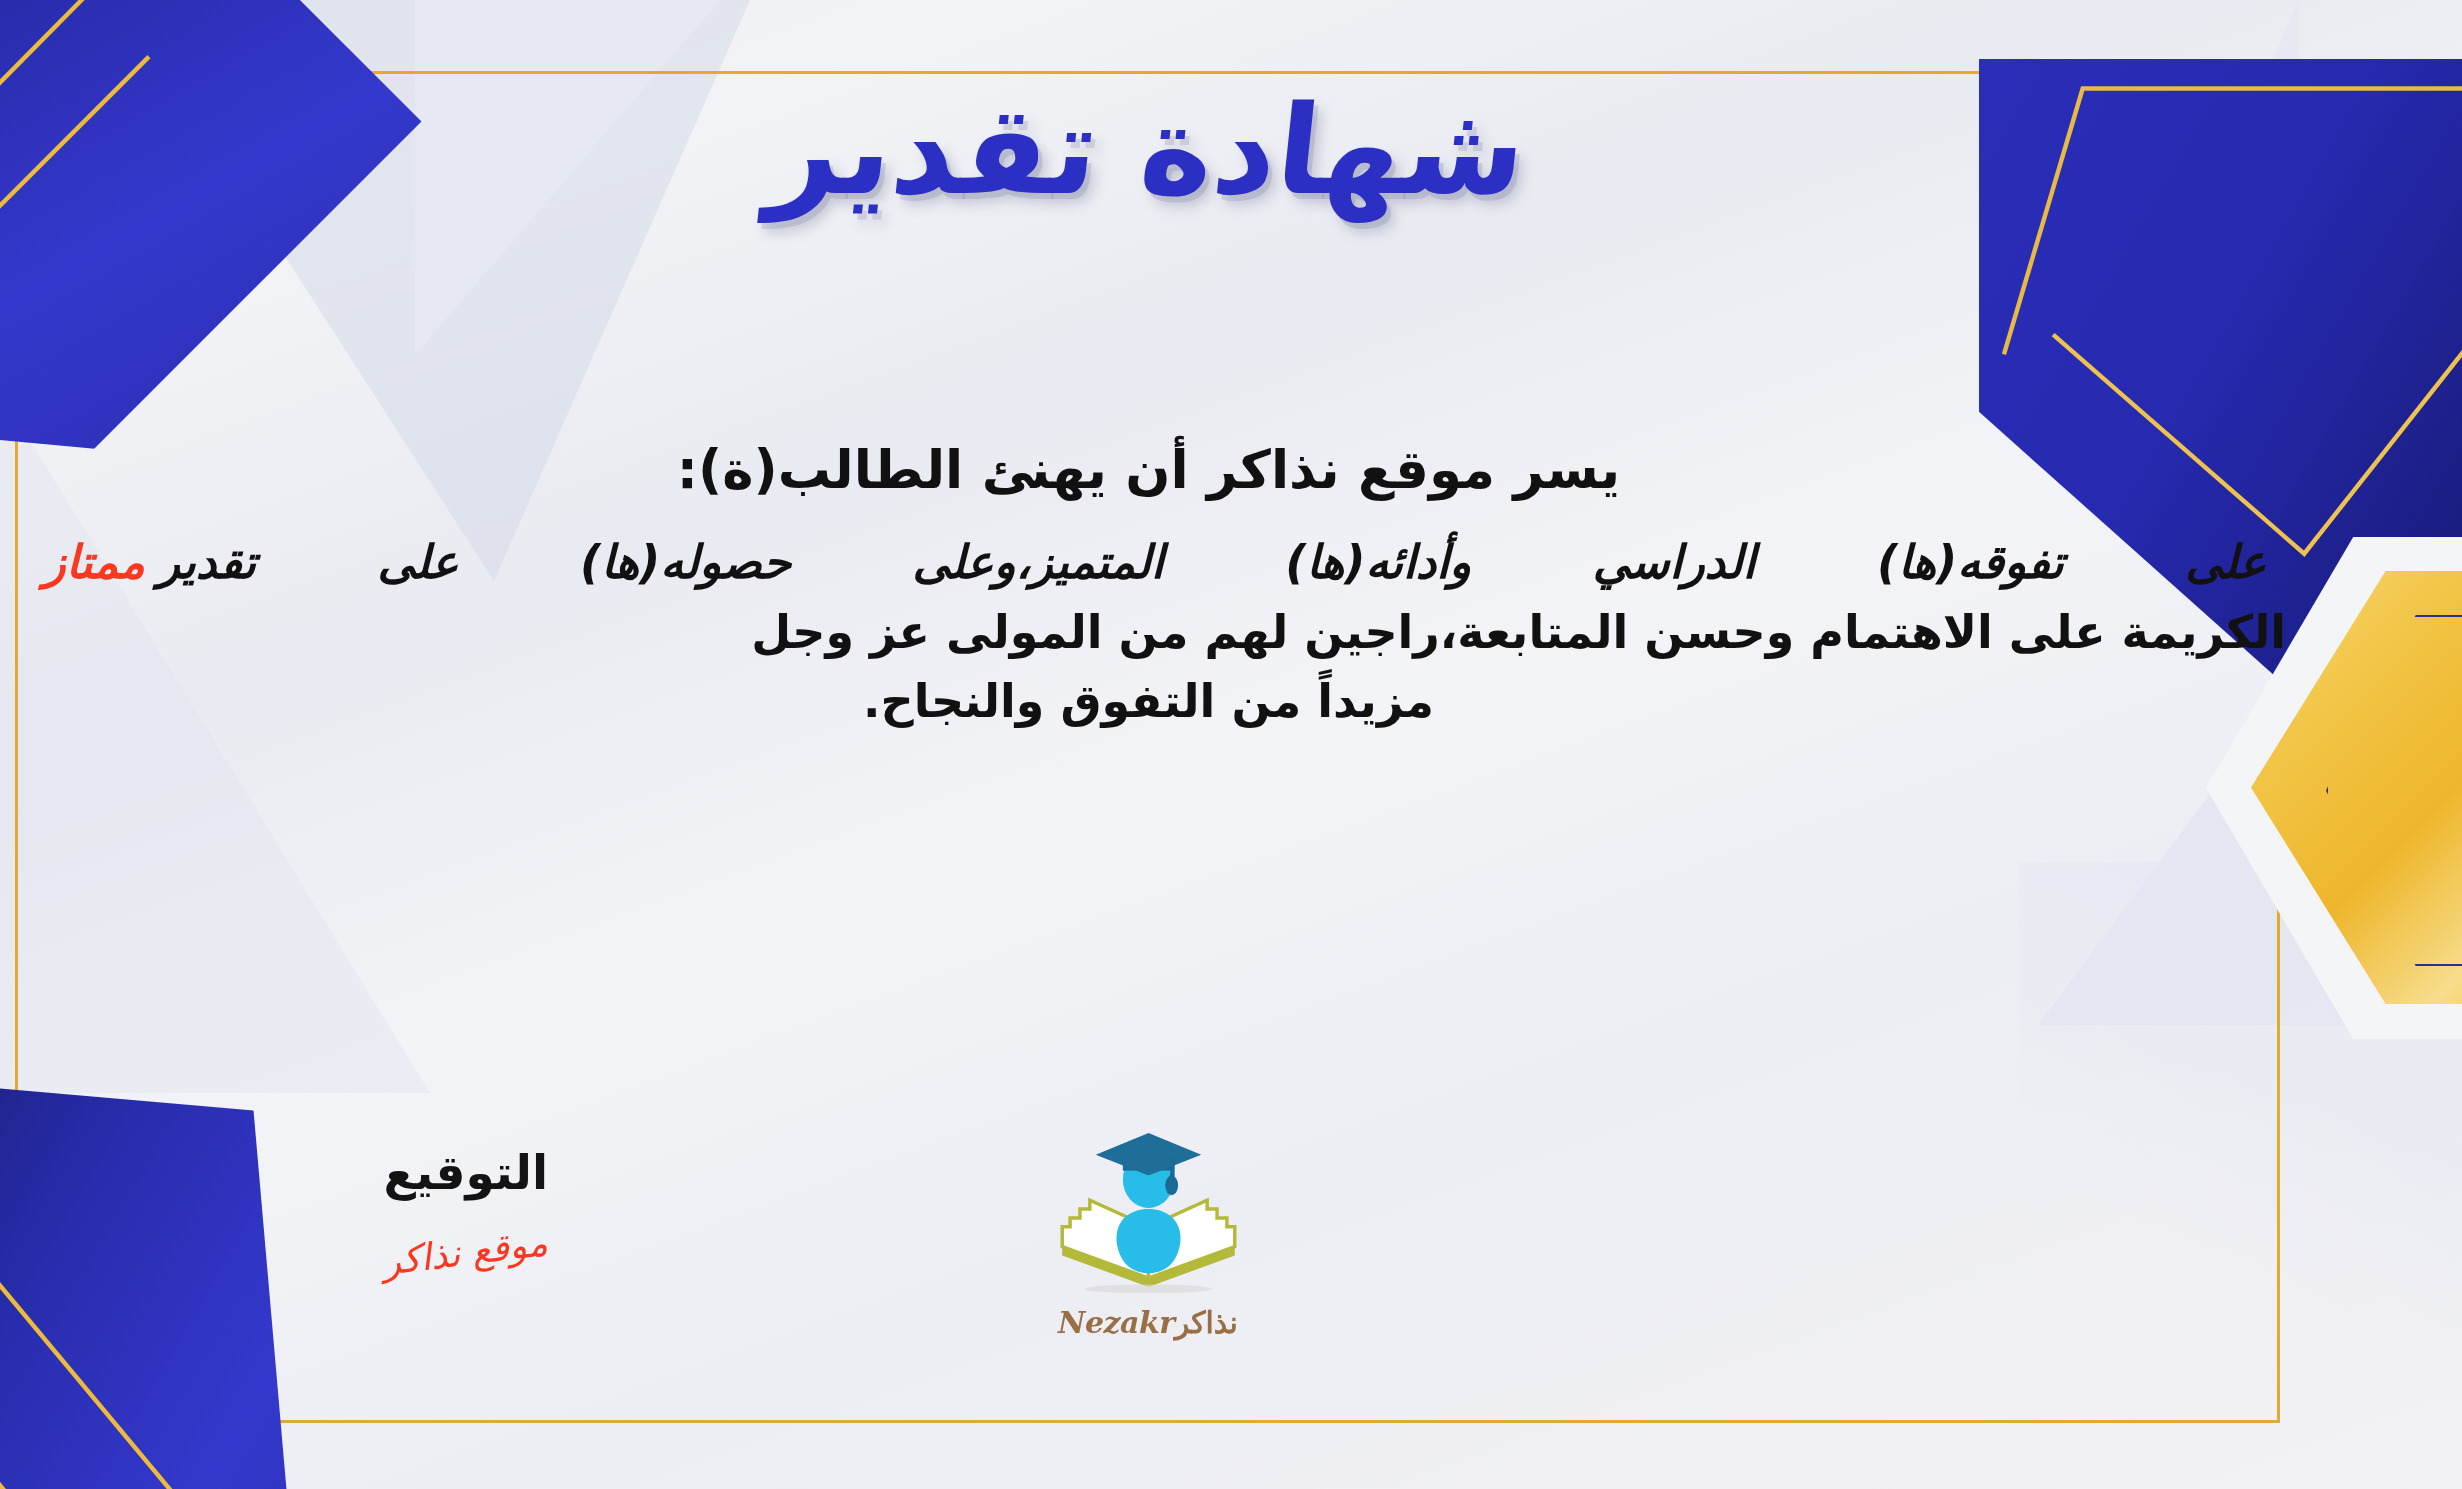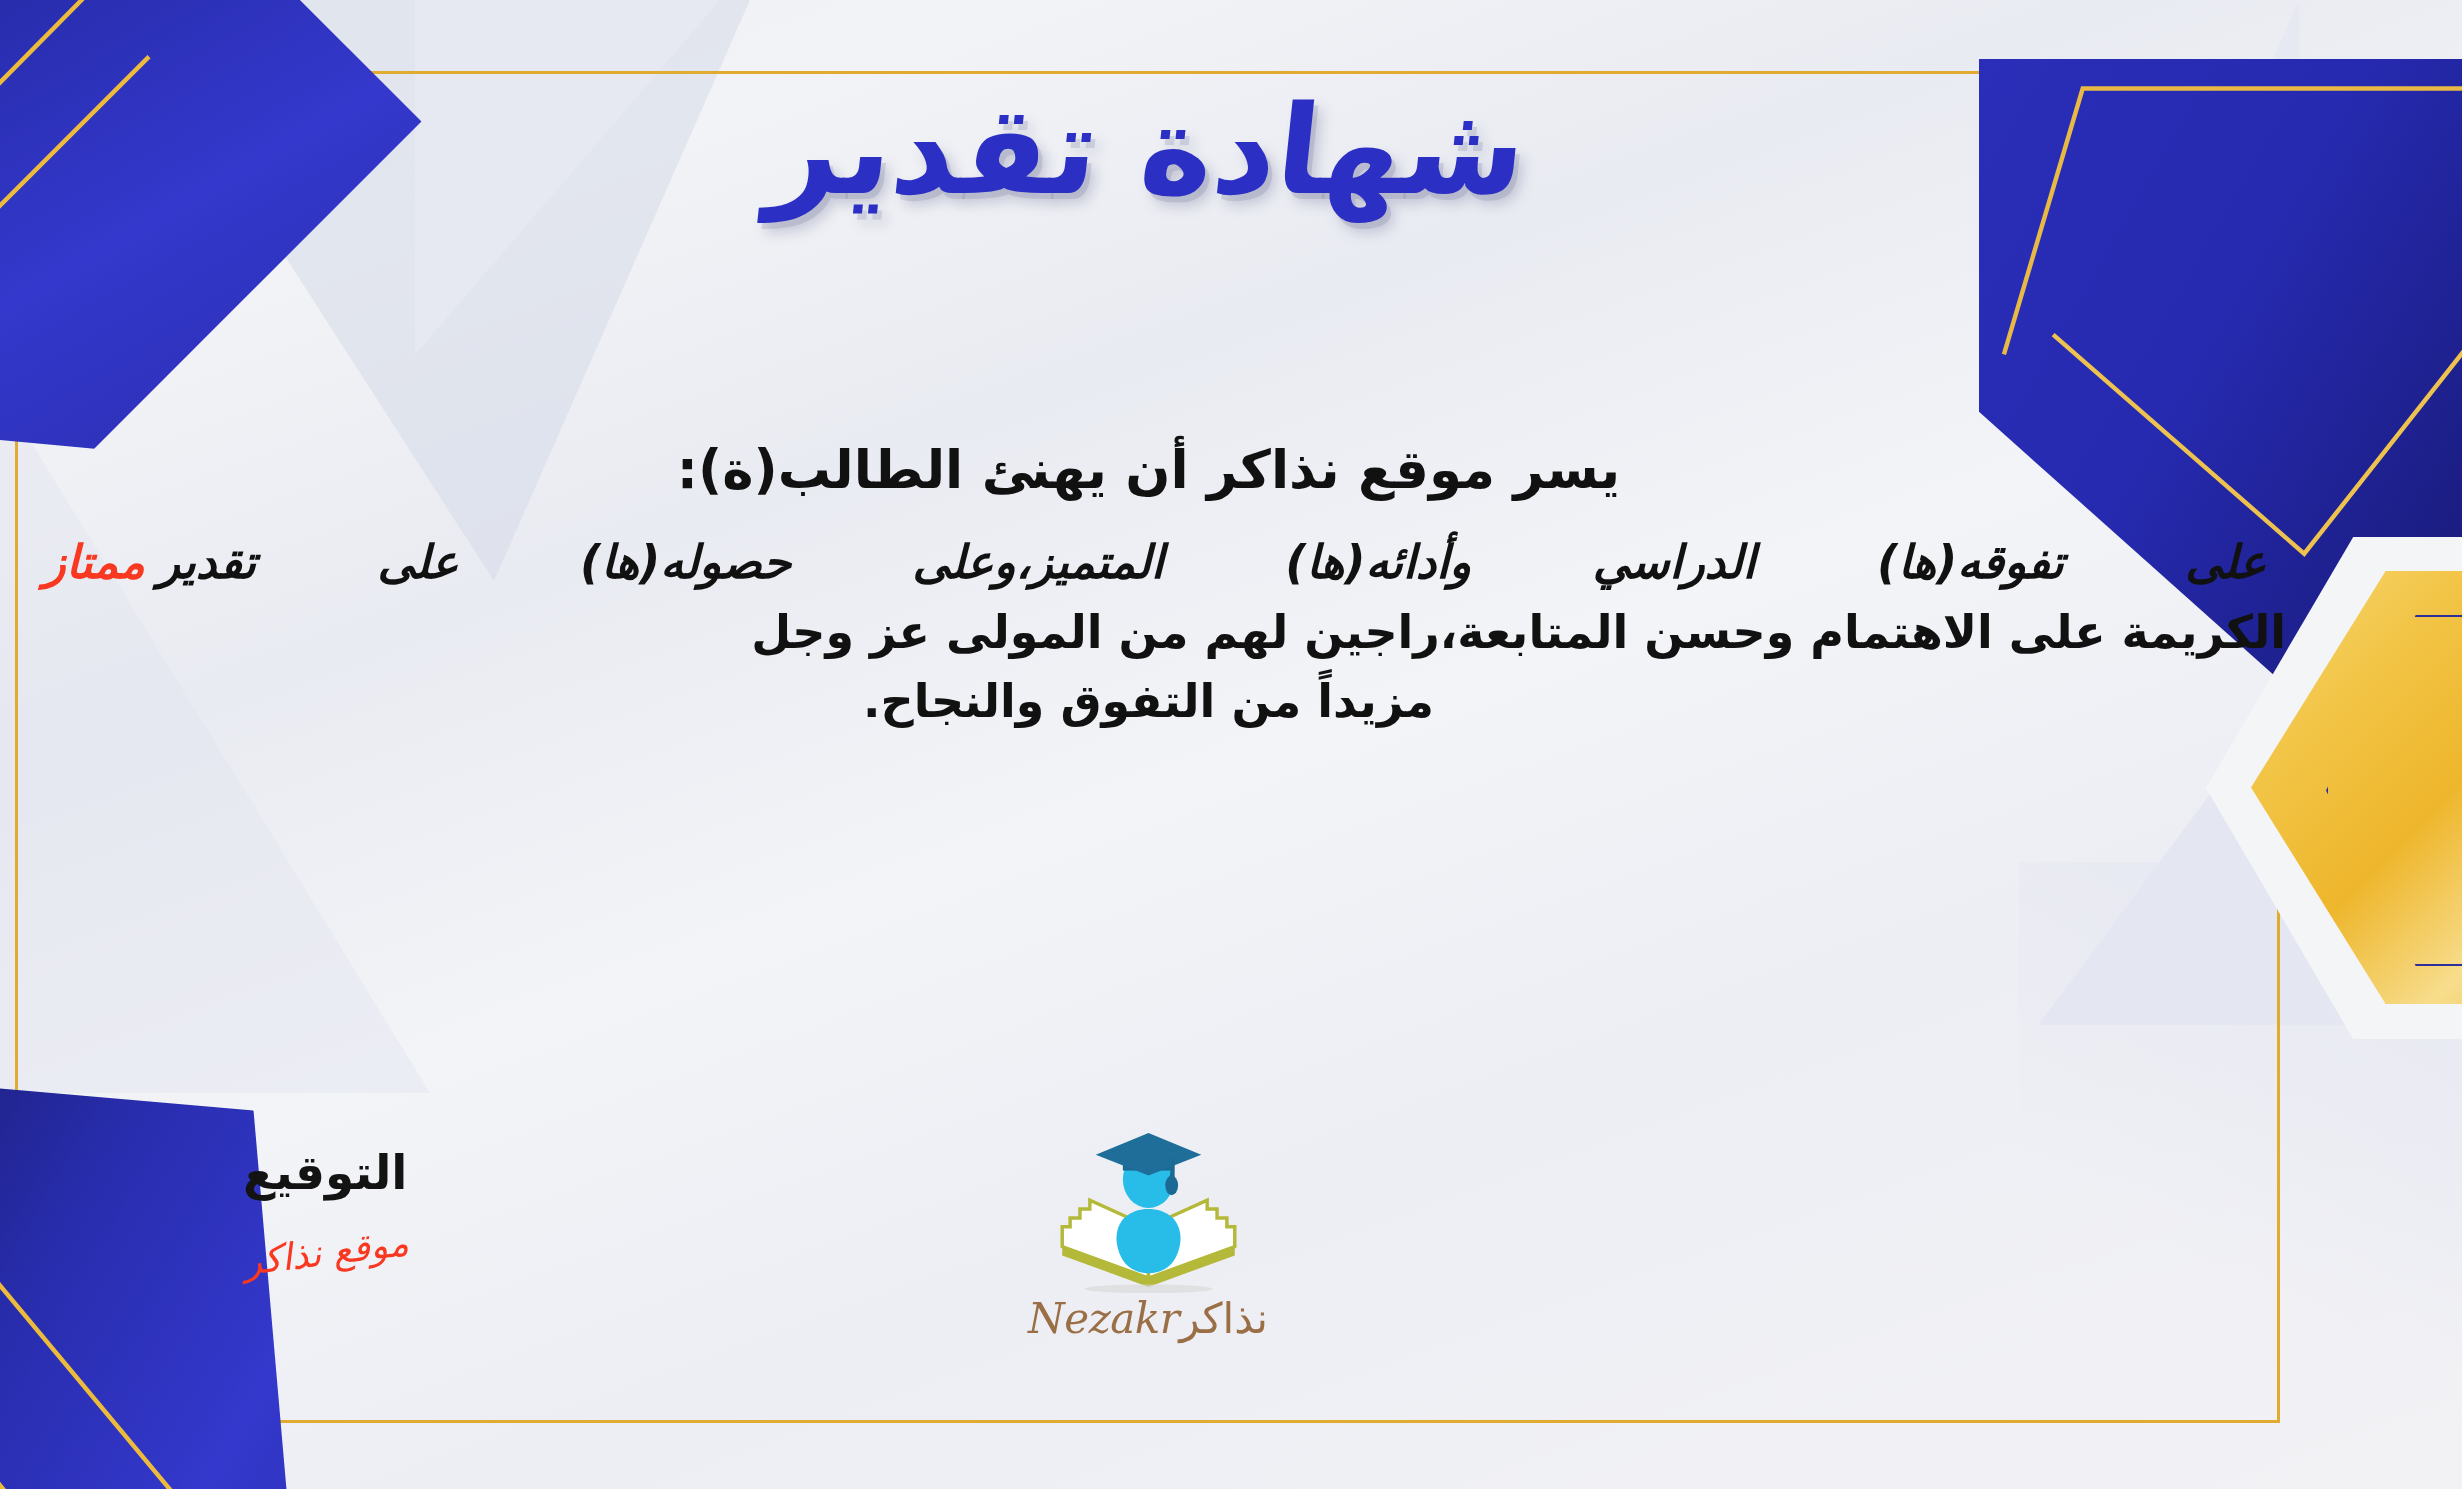--- a/index.html
+++ b/index.html
@@ -209,21 +209,21 @@
     bottom: 74px;
     left: 187px;
     right: 187px;
     height: 286px;
     z-index: 5;
   }
   .sign-block {
     position: absolute;
     left: 222px;
     top: 14.8px;
-    text-align: left;
+    text-align: right;
     width: 305px;
   }
   .sign-label {
     font-size: 47px;
     font-weight: 700;
     color: #131313;
   }
   .sign-mark {
     margin-top: 31.5px;
     font-size: 37px;
@@ -238,23 +238,23 @@
   .logo {
     position: absolute;
     left: 50%;
     transform: translateX(-50%);
     top: 0;
     width: 315px;
     text-align: center;
   }
   .logo svg { display: block; margin: 0 auto; }
   .logo-text {
-    margin-top: 1px;
-    font-size: 42px;
-    font-weight: 400;
+    margin-top: 12px;
+    font-size: 30px;
+    font-weight: 700;
     color: #9a6f46;
     font-family: "DejaVu Serif", "Liberation Serif", serif;
     letter-spacing: -0.5px;
     white-space: nowrap;
   }
   .logo-text .latin { font-style: italic; }
 </style>
 </head>
 <body>
 

